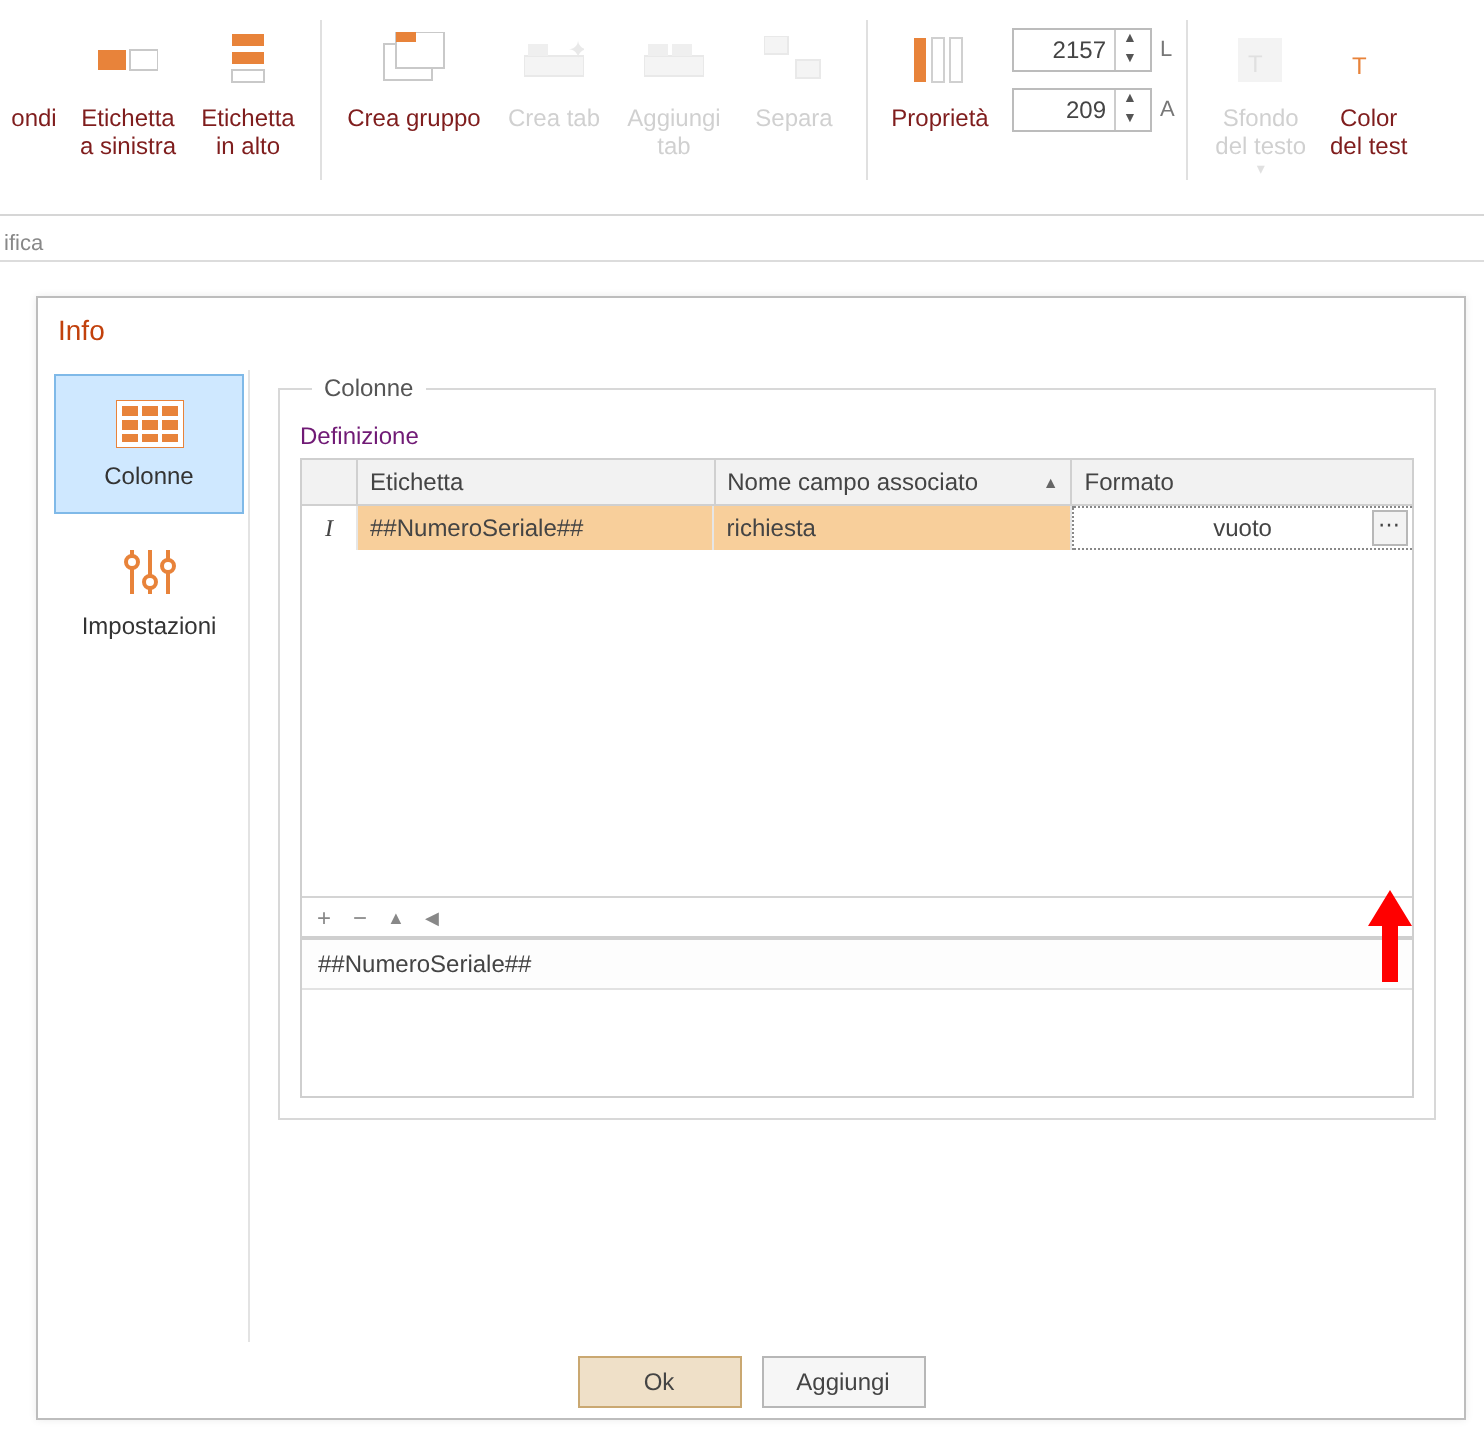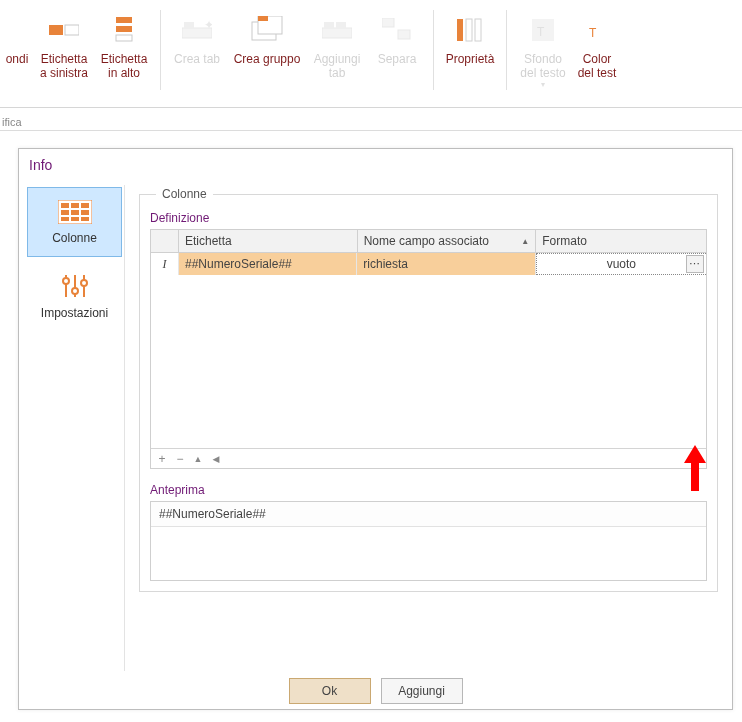--- a/index.html
+++ b/index.html
@@ -18,21 +18,21 @@
   .spinbox-col { display:flex; flex-direction:column; gap:8px; padding-top:6px; margin-left:6px;}
   .spinbox-row { display:flex; align-items:center; gap:4px; }
   .spinbox { display:flex; align-items:center; border:1px solid #bcbcbc; height:22px; width:70px; background:#fff;}
   .spinbox input { border:none; width:50px; text-align:right; padding:0 4px; outline:none; font-size:12px;}
   .spinbox .spinners { display:flex; flex-direction:column; border-left:1px solid #ccc;}
   .spinbox .spinners div { width:14px; height:10px; font-size:7px; line-height:10px; text-align:center; color:#555; cursor:pointer;}
   .unit { color:#777; font-size:11px;}
 
   
   .dialog { position:absolute; left:18px; top:148px; width:715px; height:562px; border:1px solid #bdbdbd; background:#fff; box-shadow: 0 0 4px rgba(0,0,0,0.08); }
-  .dialog-title { padding:8px 10px; font-size:14px; color:#701a75;}
+  .dialog-title { padding:8px 10px; font-size:14px; color:#c2410c;}
   .dialog-body { display:flex; height: calc(100% - 70px); }
   .side-tabs { width:100px; display:flex; flex-direction:column; border-right:1px solid #e3e3e3; margin-left:6px; margin-top:4px;}
   .side-tab { display:flex; flex-direction:column; align-items:center; justify-content:center; height:70px; cursor:pointer; gap:4px; margin:2px;}
   .side-tab.selected { background:#cfe8ff; border:1px solid #7fb9e8;}
   .side-tab .t-lbl { color:#333; }
   .content { flex:1; padding: 6px 14px 0 14px; display:flex; flex-direction:column; gap:14px;}
   fieldset { border:1px solid #d8d8d8; padding:10px 10px 10px 10px; position:relative;}
   legend { padding:0 6px; color:#555; margin-left:6px;}
   .sub-label { color:#701a75; margin-bottom:4px; display:block;}
   .grid { border:1px solid #cfcfcf; height:240px; display:flex; flex-direction:column;}
@@ -90,40 +90,40 @@
             <rect x="2" y="9" width="16" height="6" class="orange"></rect>
             <rect x="2" y="18" width="16" height="6" fill="#fff" stroke="#c9c9c9"></rect>
           </svg>
       </div>
       <div class="lbl" style="white-space:pre-line;">Etichetta
 in alto</div>
     </div>
   </div>
   <div class="ribbon-sep"></div>
   <div class="ribbon-group">
+    <div class="ribbon-btn wide">
+      <div class="icon-slot">
+        <svg width="34" height="28">
+            <rect x="2" y="6" width="24" height="18" fill="#fff" stroke="#c9c9c9"></rect>
+            <rect x="8" y="0" width="24" height="18" fill="#fff" stroke="#c9c9c9"></rect>
+            <rect x="8" y="0" width="10" height="5" class="orange"></rect>
+          </svg>
+      </div>
+      <div class="lbl">Crea gruppo</div>
+    </div>
     <div class="ribbon-btn disabled">
       <div class="icon-slot">
         <svg width="30" height="20">
             <rect x="0" y="8" width="30" height="10" fill="#e8e8e8" stroke="#cfcfcf"></rect>
             <rect x="2" y="2" width="10" height="6" fill="#dcdcdc"></rect>
             <text x="22" y="9" font-size="11" fill="#cfcfcf">✦</text>
           </svg>
       </div>
       <div class="lbl">Crea tab</div>
     </div>
-    <div class="ribbon-btn wide">
-      <div class="icon-slot">
-        <svg width="34" height="28">
-            <rect x="2" y="6" width="24" height="18" fill="#fff" stroke="#c9c9c9"></rect>
-            <rect x="8" y="0" width="24" height="18" fill="#fff" stroke="#c9c9c9"></rect>
-            <rect x="8" y="0" width="10" height="5" class="orange"></rect>
-          </svg>
-      </div>
-      <div class="lbl">Crea gruppo</div>
-    </div>
     <div class="ribbon-btn disabled">
       <div class="icon-slot">
         <svg width="30" height="20">
             <rect x="0" y="8" width="30" height="10" fill="#e8e8e8" stroke="#cfcfcf"></rect>
             <rect x="2" y="2" width="10" height="6" fill="#dcdcdc"></rect>
             <rect x="14" y="2" width="10" height="6" fill="#dcdcdc"></rect>
           </svg>
       </div>
       <div class="lbl" style="white-space:pre-line;">Aggiungi
 tab</div>
@@ -142,20 +142,42 @@
   <div class="ribbon-group">
     <div class="ribbon-btn">
       <div class="icon-slot">
         <svg width="26" height="26">
             <rect x="0" y="2" width="6" height="22" class="orange"></rect>
             <rect x="9" y="2" width="6" height="22" fill="#fff" stroke="#d0d0d0"></rect>
             <rect x="18" y="2" width="6" height="22" fill="#fff" stroke="#d0d0d0"></rect>
           </svg>
       </div>
       <div class="lbl">Proprietà</div>
+    </div>
+    <div class="spinbox-col">
+      <div class="spinbox-row">
+        <div class="spinbox">
+          <input value="2157" style="">
+          <div class="spinners">
+              <div>▲</div>
+              <div>▼</div>
+            </div>
+        </div>
+        <span class="unit">L</span>
+      </div>
+      <div class="spinbox-row">
+        <div class="spinbox">
+          <input value="209" style="">
+          <div class="spinners">
+              <div>▲</div>
+              <div>▼</div>
+            </div>
+        </div>
+        <span class="unit">A</span>
+      </div>
     </div>
   </div>
   <div class="ribbon-sep"></div>
   <div class="ribbon-group">
     <div class="ribbon-btn disabled">
       <div class="icon-slot">
         <svg width="26" height="26">
             <rect x="2" y="2" width="22" height="22" fill="#e6e6e6"></rect>
             <text x="7" y="19" font-size="16" fill="#bbb" font-family="Georgia">T</text>
           </svg>
@@ -247,21 +269,20 @@
           <div class="grid-footer">
             <div class="gf-btn">+</div>
             <div class="gf-btn">−</div>
             <div class="gf-btn" style="font-size:9px;">▲</div>
             <div class="gf-btn" style="font-size:9px;">◀</div>
             <div class="gf-spacer"></div>
             <div class="gf-btn" style="font-size:9px;">▶</div>
           </div>
         </div>
 
-        <span class="sub-label" style="margin-top:14px;">Anteprima</span>
         <div class="preview-box">
           <div class="preview-header">##NumeroSeriale##</div>
         </div>
       </fieldset>
     </div>
   </div>
 
   <div class="dialog-buttons">
     <button class="btn primary">Ok</button>
     <button class="btn">Aggiungi</button>

